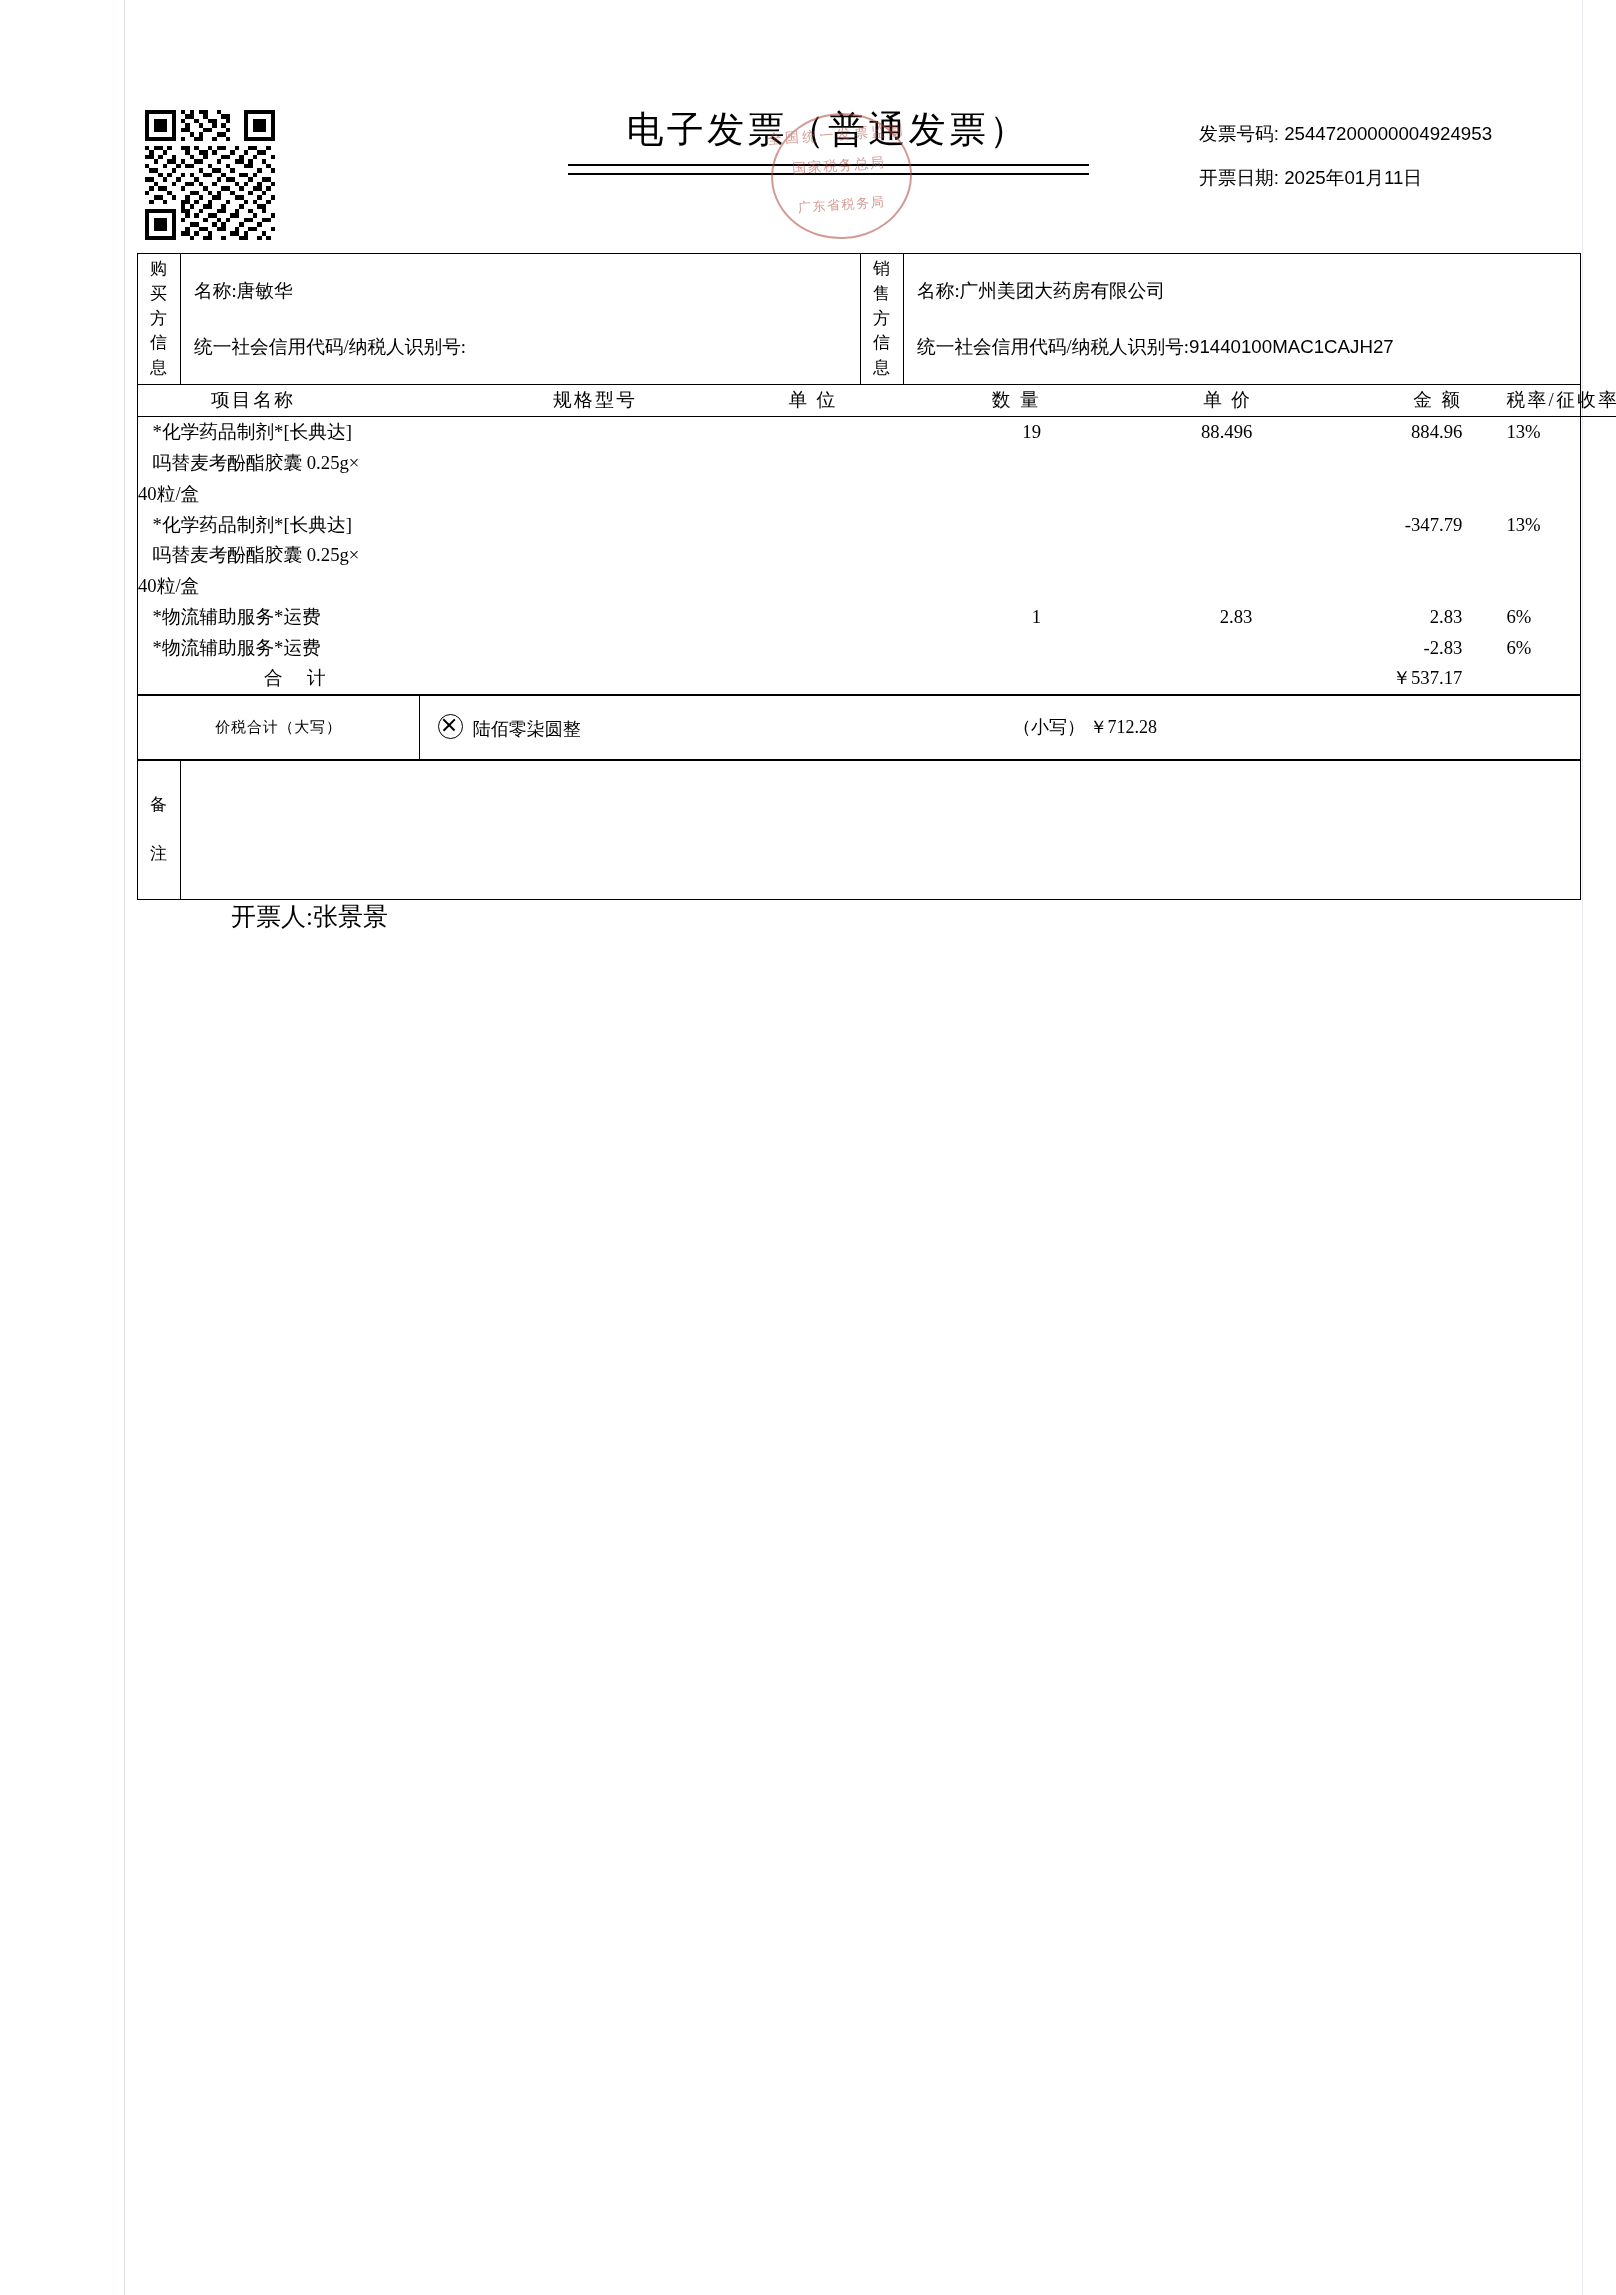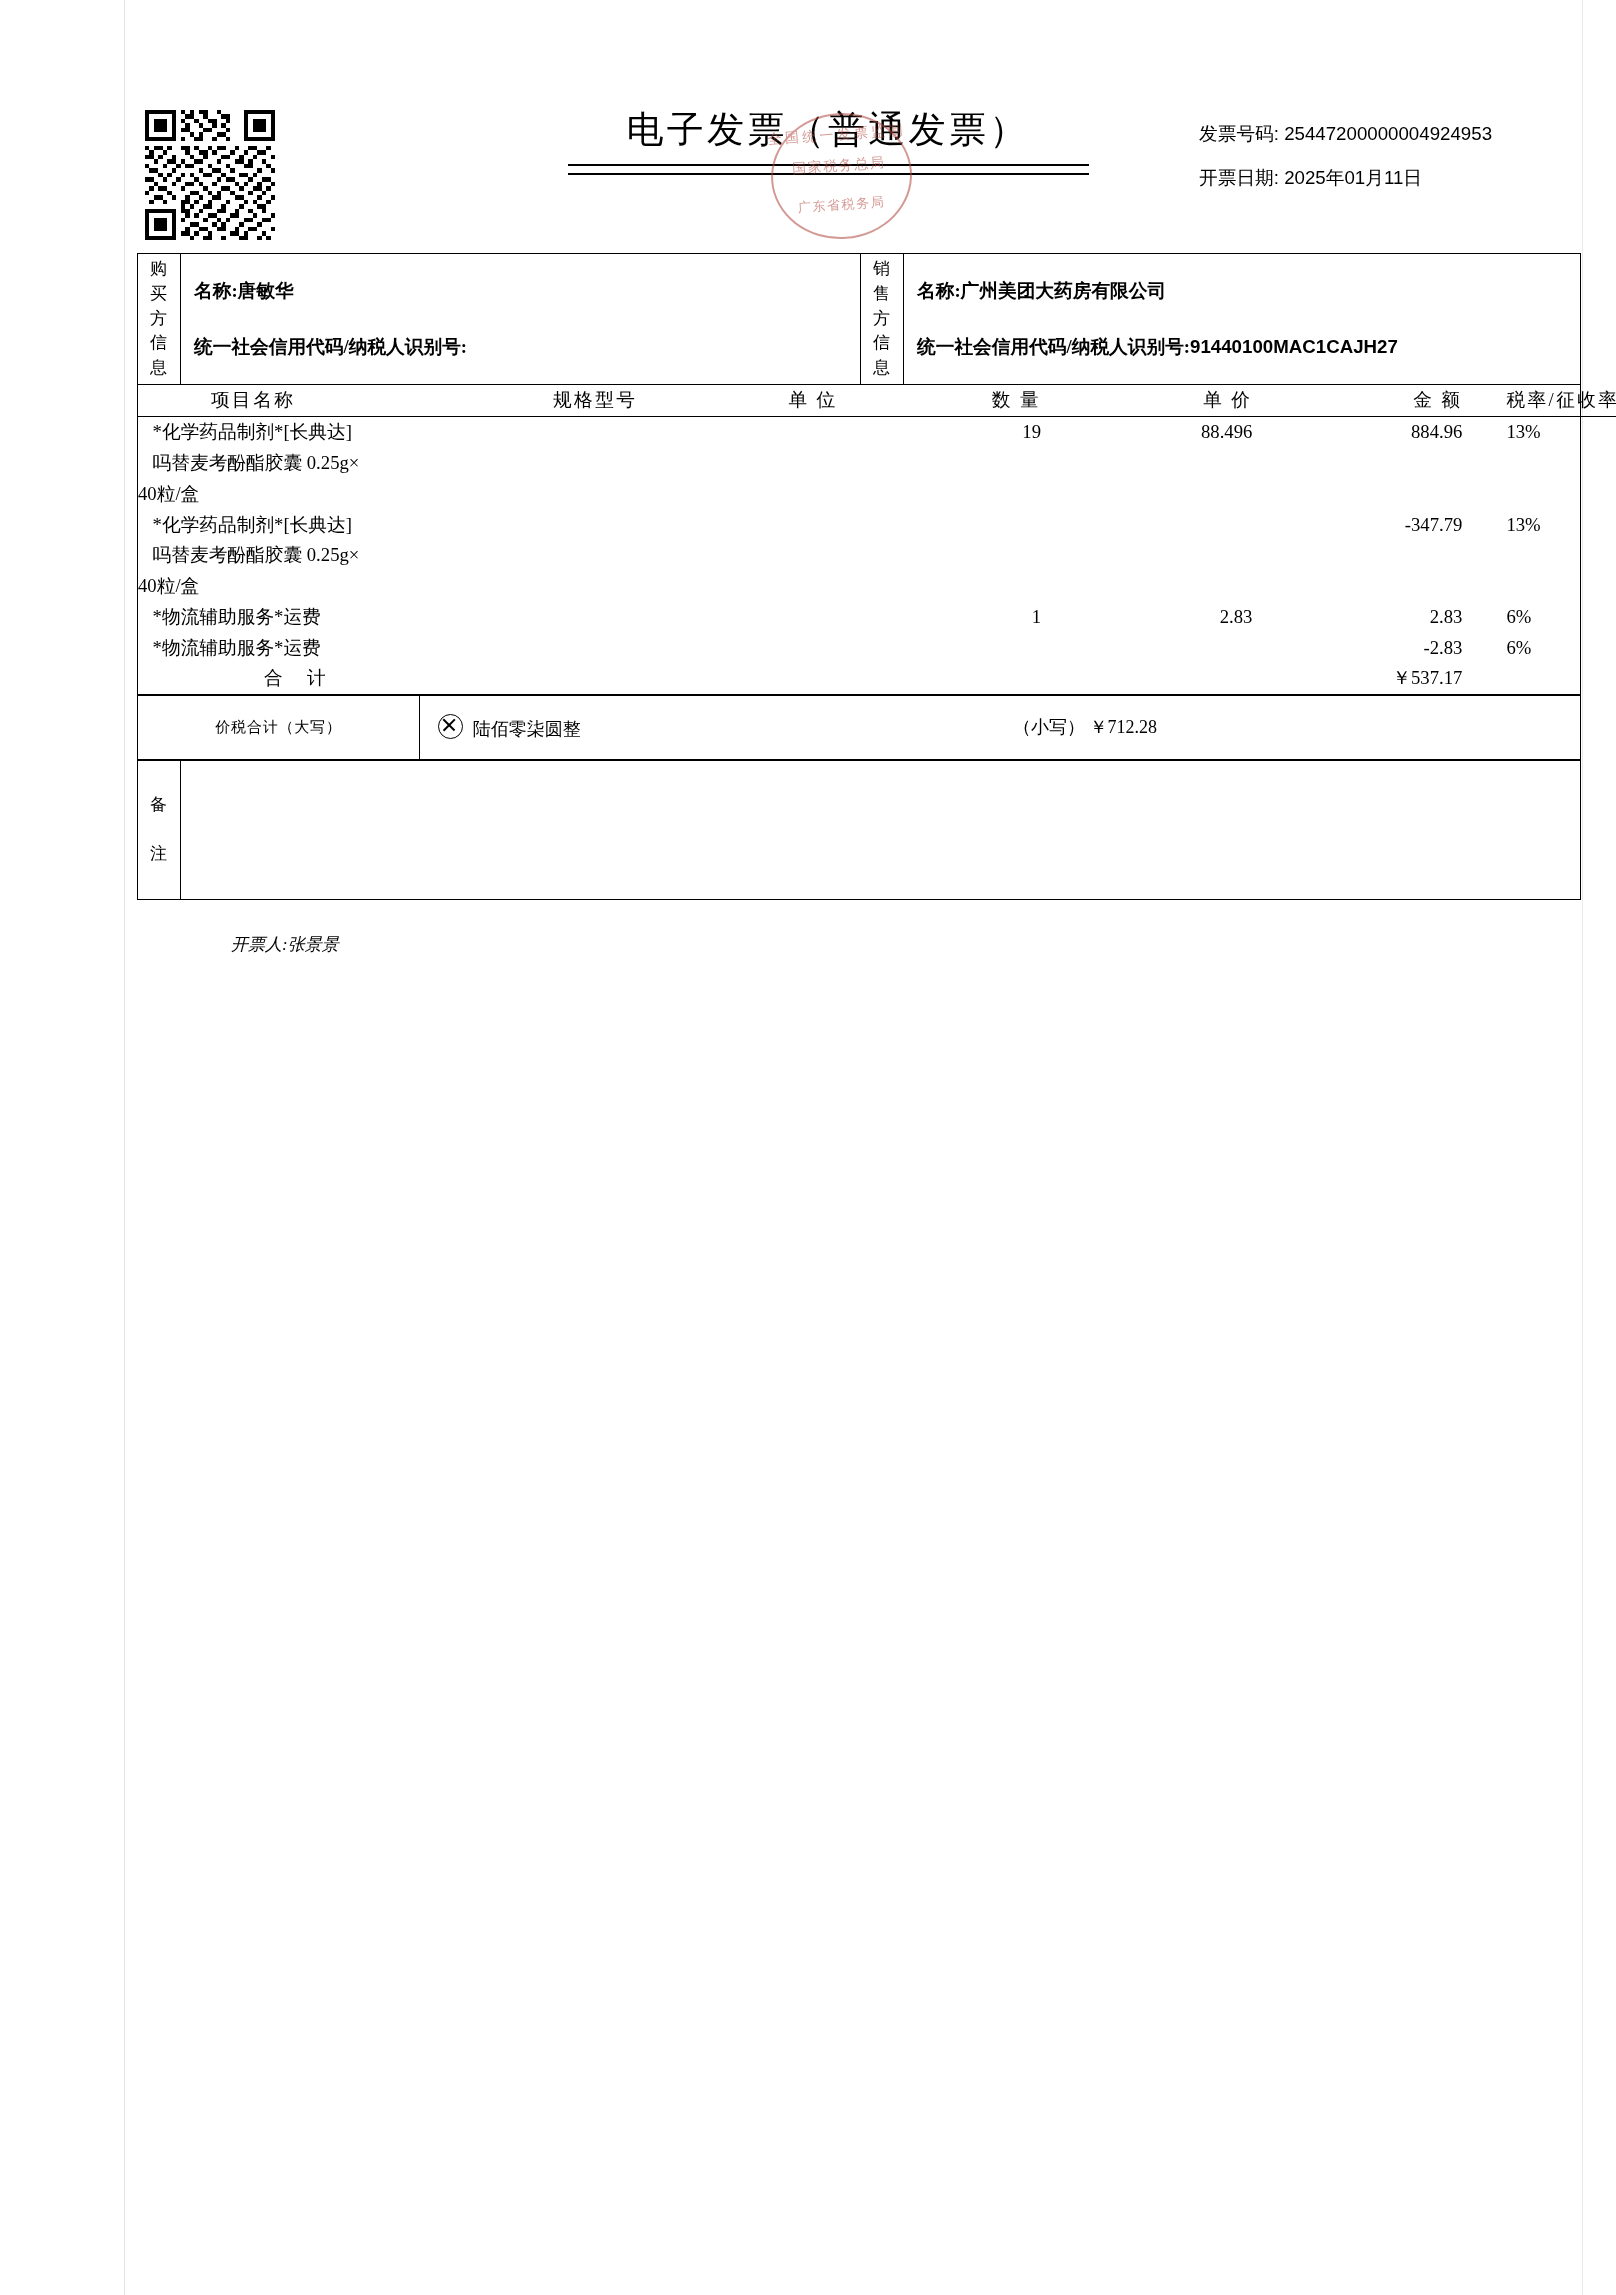--- a/index.html
+++ b/index.html
@@ -146,21 +146,20 @@
   .vlabel {
     width: 42px;
     text-align: center;
     font-size: 17px;
     line-height: 1.45;
     letter-spacing: 0.8px;
     padding: 6.5px 0;
   }
   .party {
     padding: 0;
-    font-weight: bold;
   }
   .party .line {
     font-size: 18.7px;
     padding: 14.6px 13px;
     white-space: nowrap;
     font-family: "Liberation Serif", "DejaVu Serif", serif;
   }
   .party .line.first { border-bottom: none; }
   .party .line .v { font-family: "Liberation Sans", sans-serif; }
   .party-cell { height: 130px; }
@@ -245,24 +244,22 @@
     top: 50%;
     transform: translateY(-50%);
     white-space: nowrap;
   }
 
   
   .remark td { height: 138px; vertical-align: middle; }
   .remark .vlabel { vertical-align: middle; }
 
   .payee {
-    margin-top: 33px;
     padding-left: 94px;
-    font-size: 17px;
-    font-style: italic;
+    font-size: 25px;
   }
 </style>
 </head>
 <body>
 
 <div class="page">
   <div class="scan-line-left"></div>
   <div class="scan-line-right"></div>
 
   <div class="invoice">

